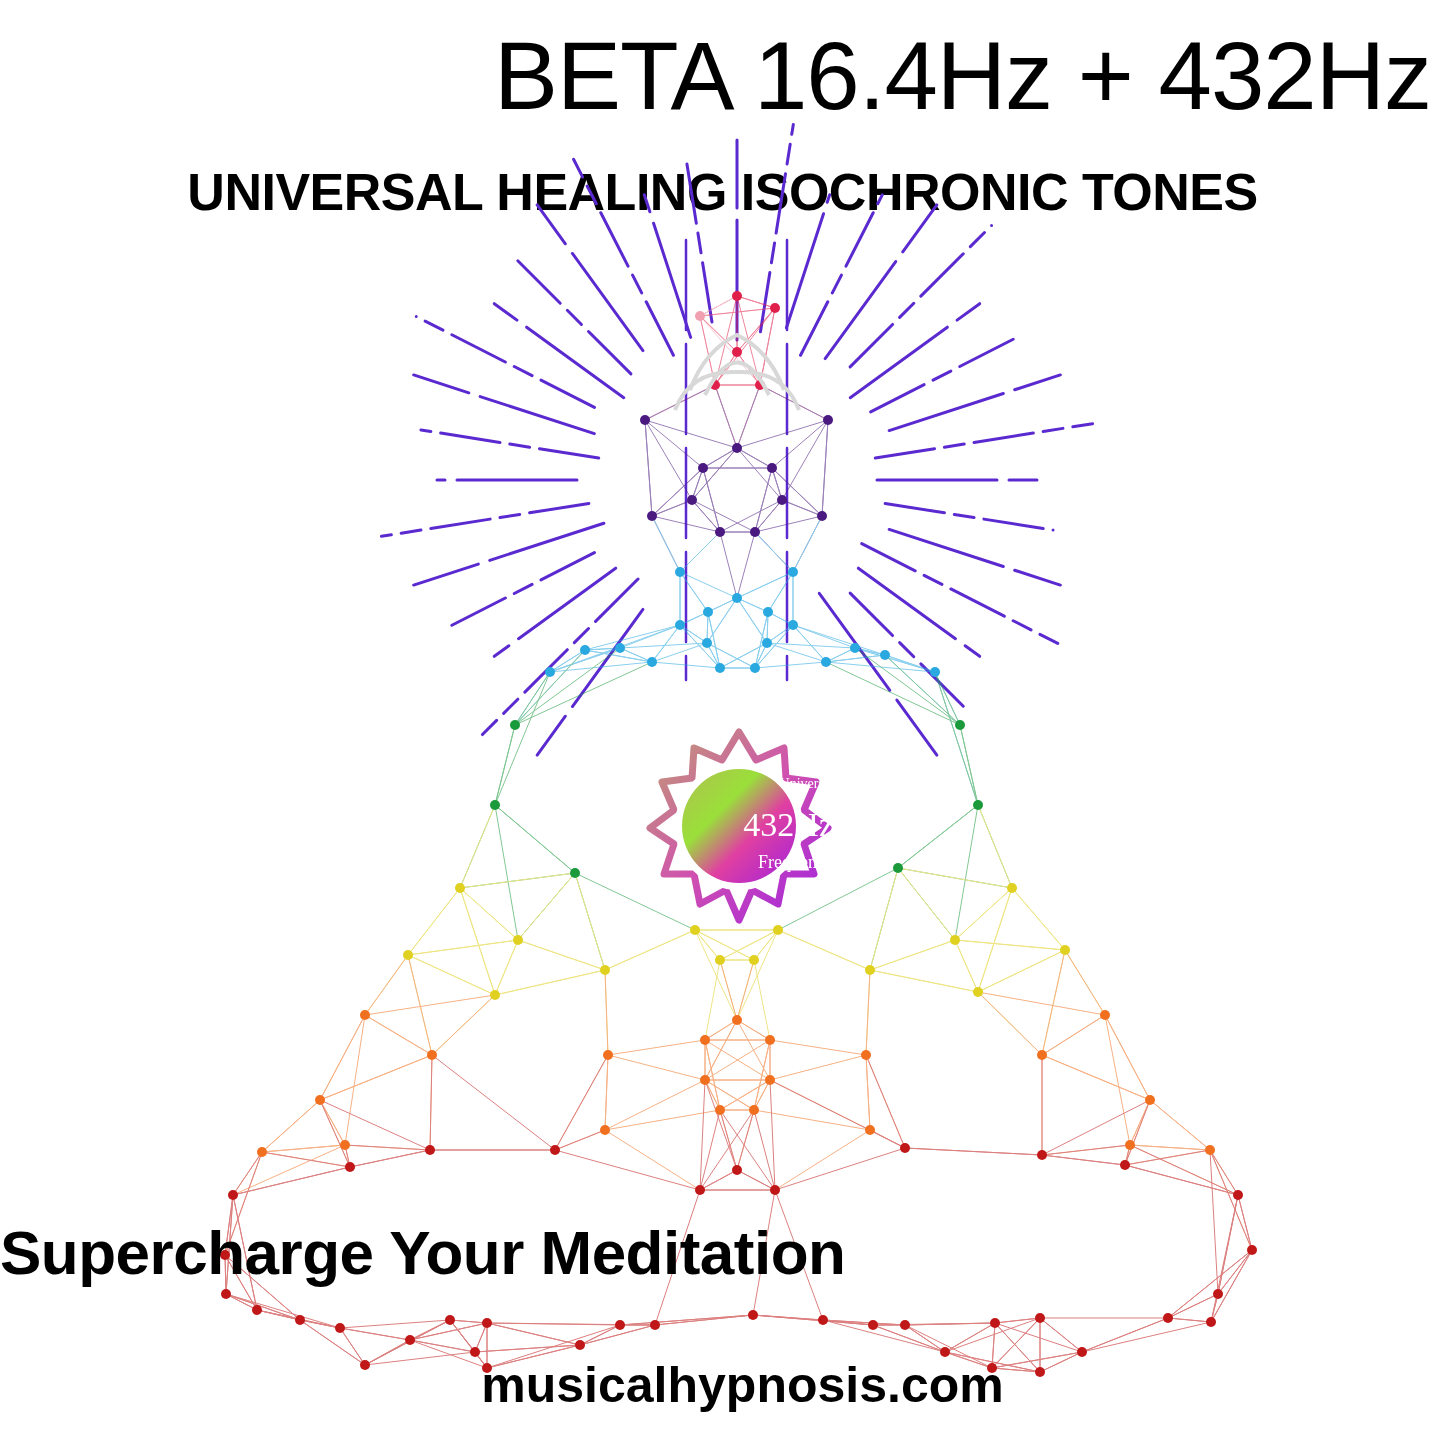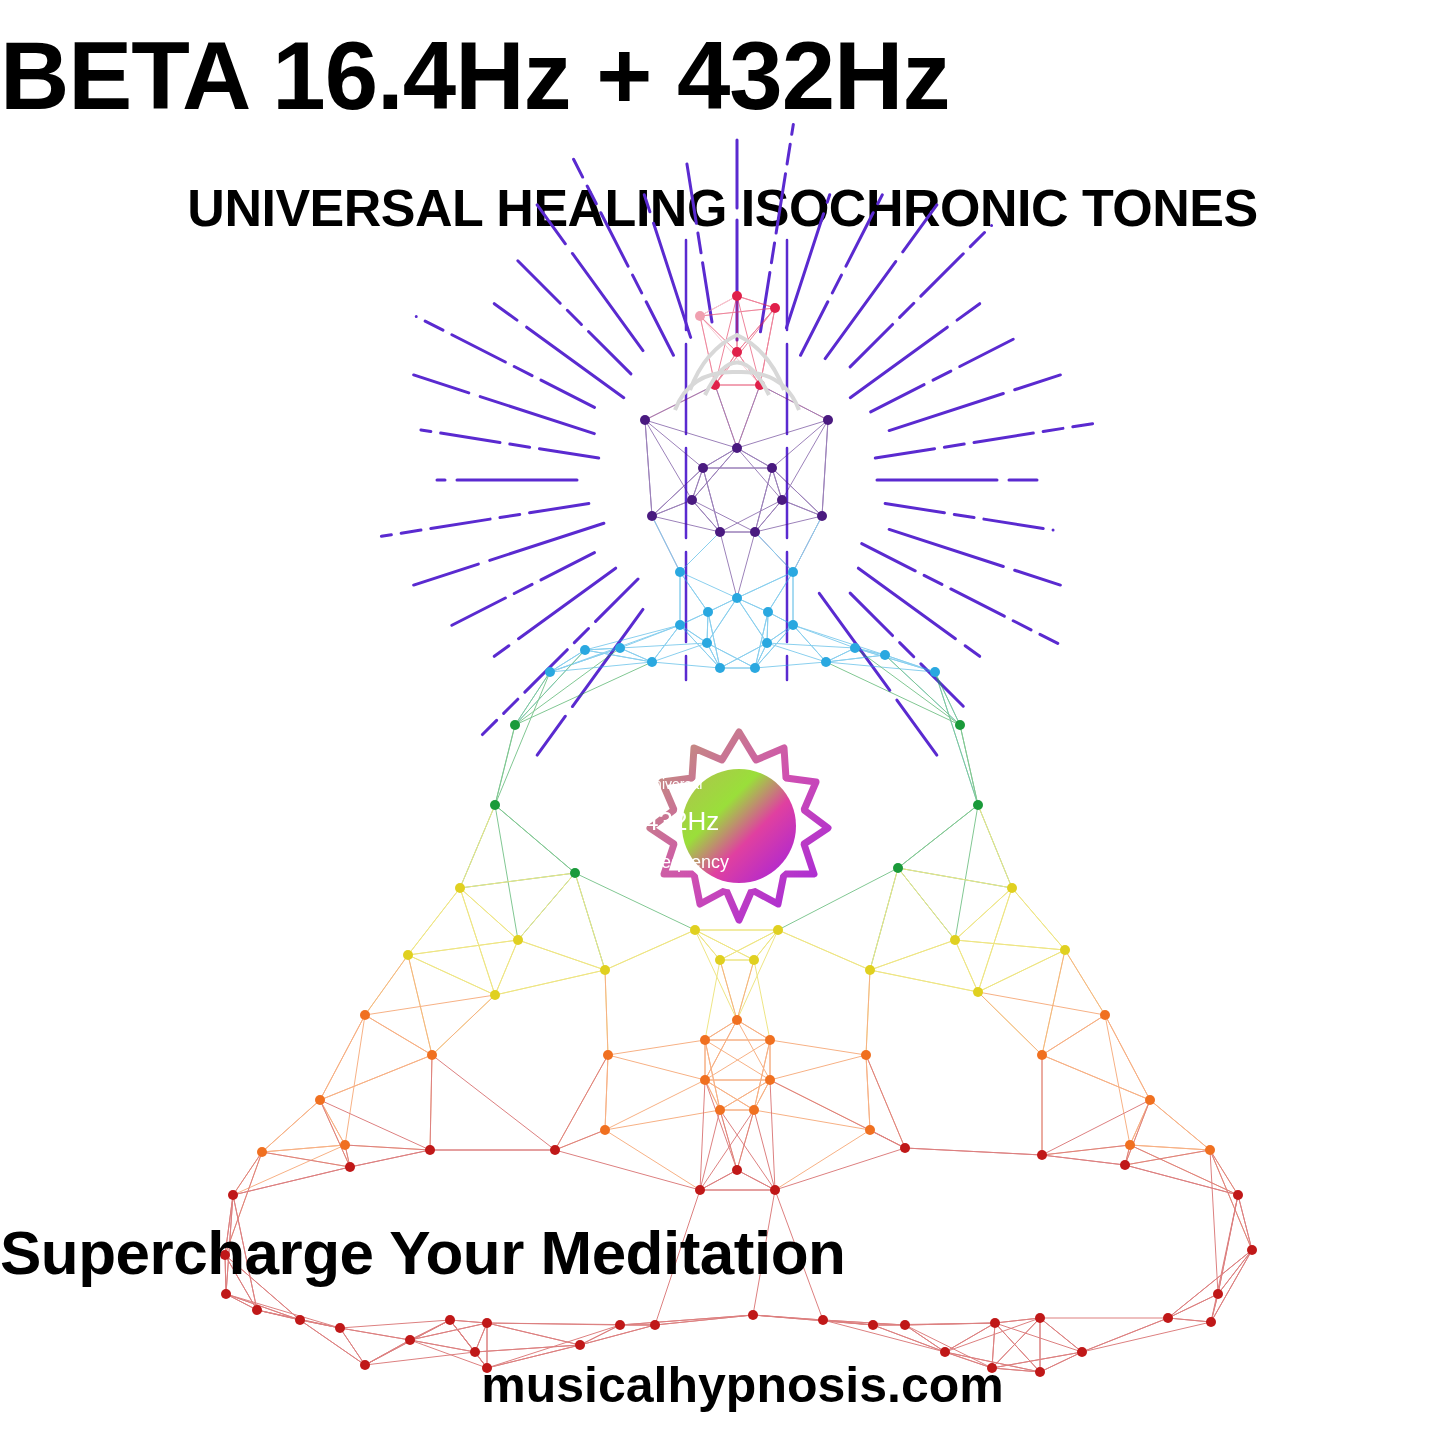--- a/index.html
+++ b/index.html
@@ -1,25 +1,25 @@
 <!DOCTYPE html>
 <html><head>
   <meta charset="utf-8">
   <style>
     html, body { margin: 0; padding: 0; background: #ffffff; }
     body { width: 1445px; height: 1445px; position: relative; overflow: hidden; font-family: "Liberation Sans", "DejaVu Sans", sans-serif; }
-    .title { position: absolute; left: 0; width: 1431px; top: 28px; text-align: left; font-size: 96px; font-weight: 700; color: #000; letter-spacing: -1px; line-height: 1; }
-    .subtitle { position: absolute; left: 0; width: 1445px; top: 182px; text-align: center; font-size: 52px; font-weight: 700; color: #000; letter-spacing: -0.5px; line-height: 1; }
+    .title { position: absolute; left: 0; width: 1431px; top: 28px; text-align: right; font-size: 96px; font-weight: 400; color: #000; letter-spacing: -1px; line-height: 1; }
+    .subtitle { position: absolute; left: 0; width: 1445px; top: 166px; text-align: center; font-size: 52px; font-weight: 700; color: #000; letter-spacing: -0.5px; line-height: 1; }
     .figure { position: absolute; left: 0; top: 0; width: 1445px; height: 1445px; }
     .tagline { position: absolute; left: 0; width: 1445px; top: 1222px; text-align: left; font-size: 62px; font-weight: 700; color: #000; line-height: 1; letter-spacing: -0.5px; }
     .website { position: absolute; left: 0; width: 1445px; top: 1360px; text-align: center; font-size: 50px; font-weight: 700; color: #000; line-height: 1; padding-left: 20px; }
     .badge { position: absolute; left: 644px; top: 724px; width: 190px; height: 200px; }
-    .badge-text { position: absolute; left: 0; width: 190px; text-align: left; color: #fff; font-family: Liberation Sans, sans-serif; }
+    .badge-text { position: absolute; left: 0; width: 190px; text-align: right; color: #fff; font-family: Liberation Serif, serif; }
     .badge-top { top: 52px; font-size: 14px; }
-    .badge-main { top: 82px; font-size: 26px; }
+    .badge-main { top: 82px; font-size: 34px; }
     .badge-bottom { top: 128px; font-size: 18px; }
   </style>
 </head>
 <body>
 
 <div class="title">BETA 16.4Hz + 432Hz</div>
 <div class="subtitle">UNIVERSAL HEALING ISOCHRONIC TONES</div>
 
 <svg class="figure" viewBox="0 0 1445 1445" xmlns="http://www.w3.org/2000/svg">
 

